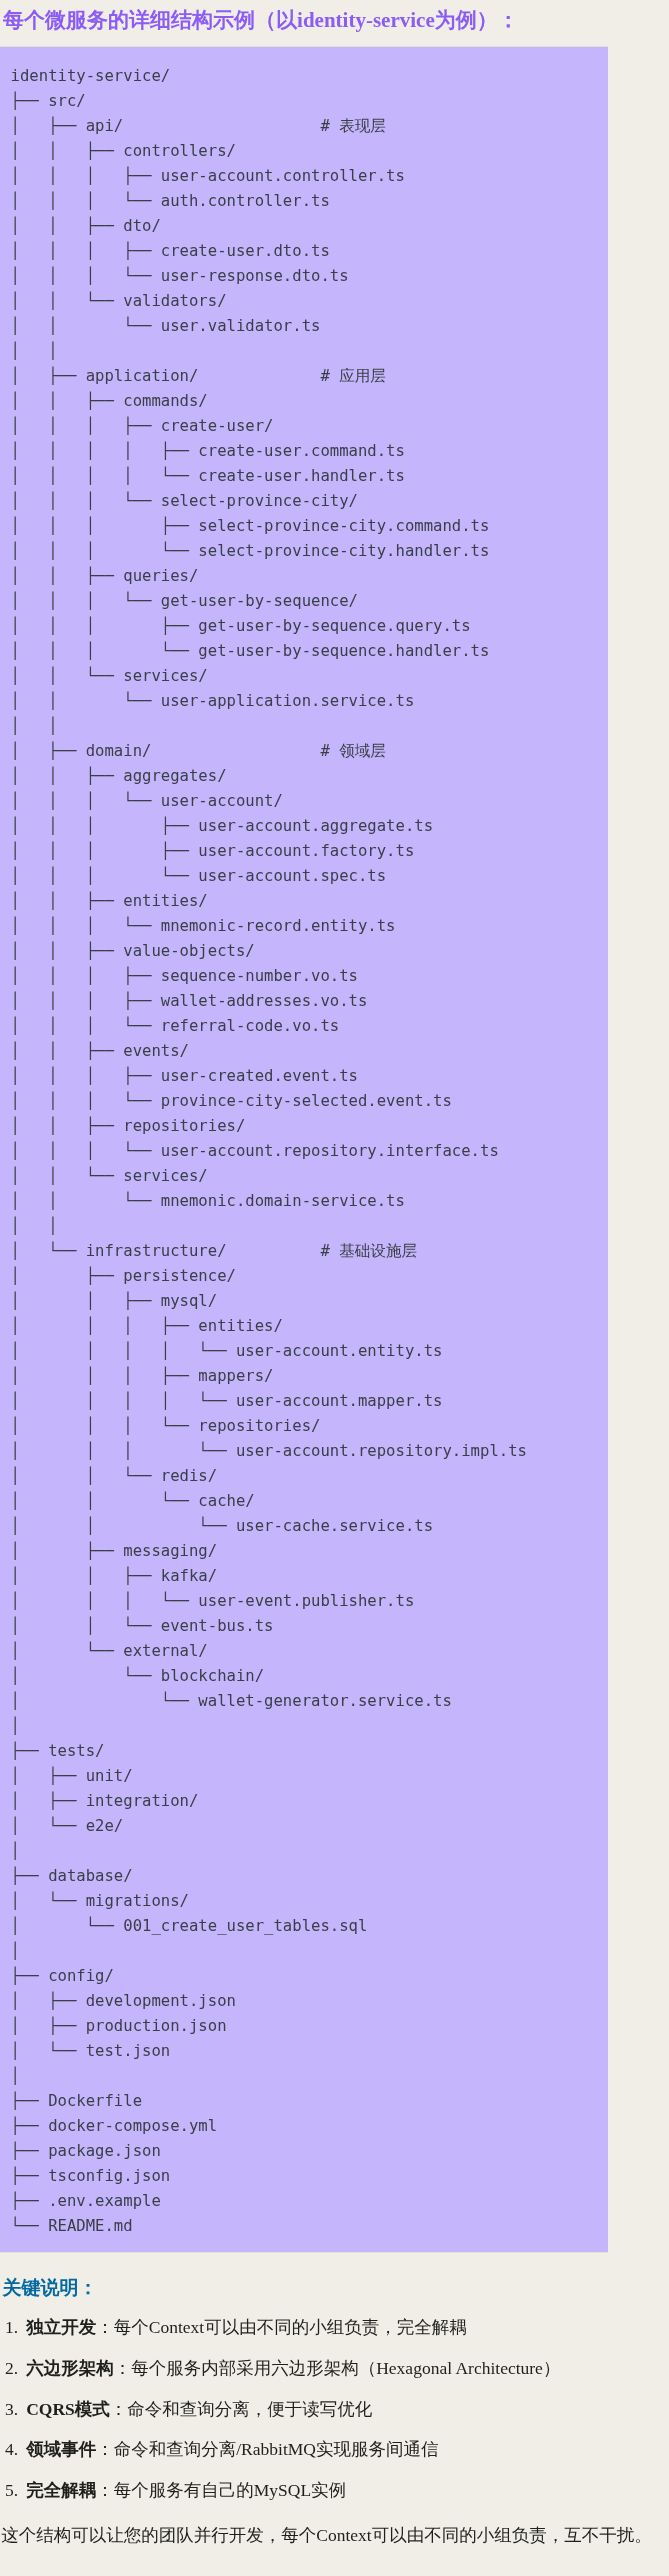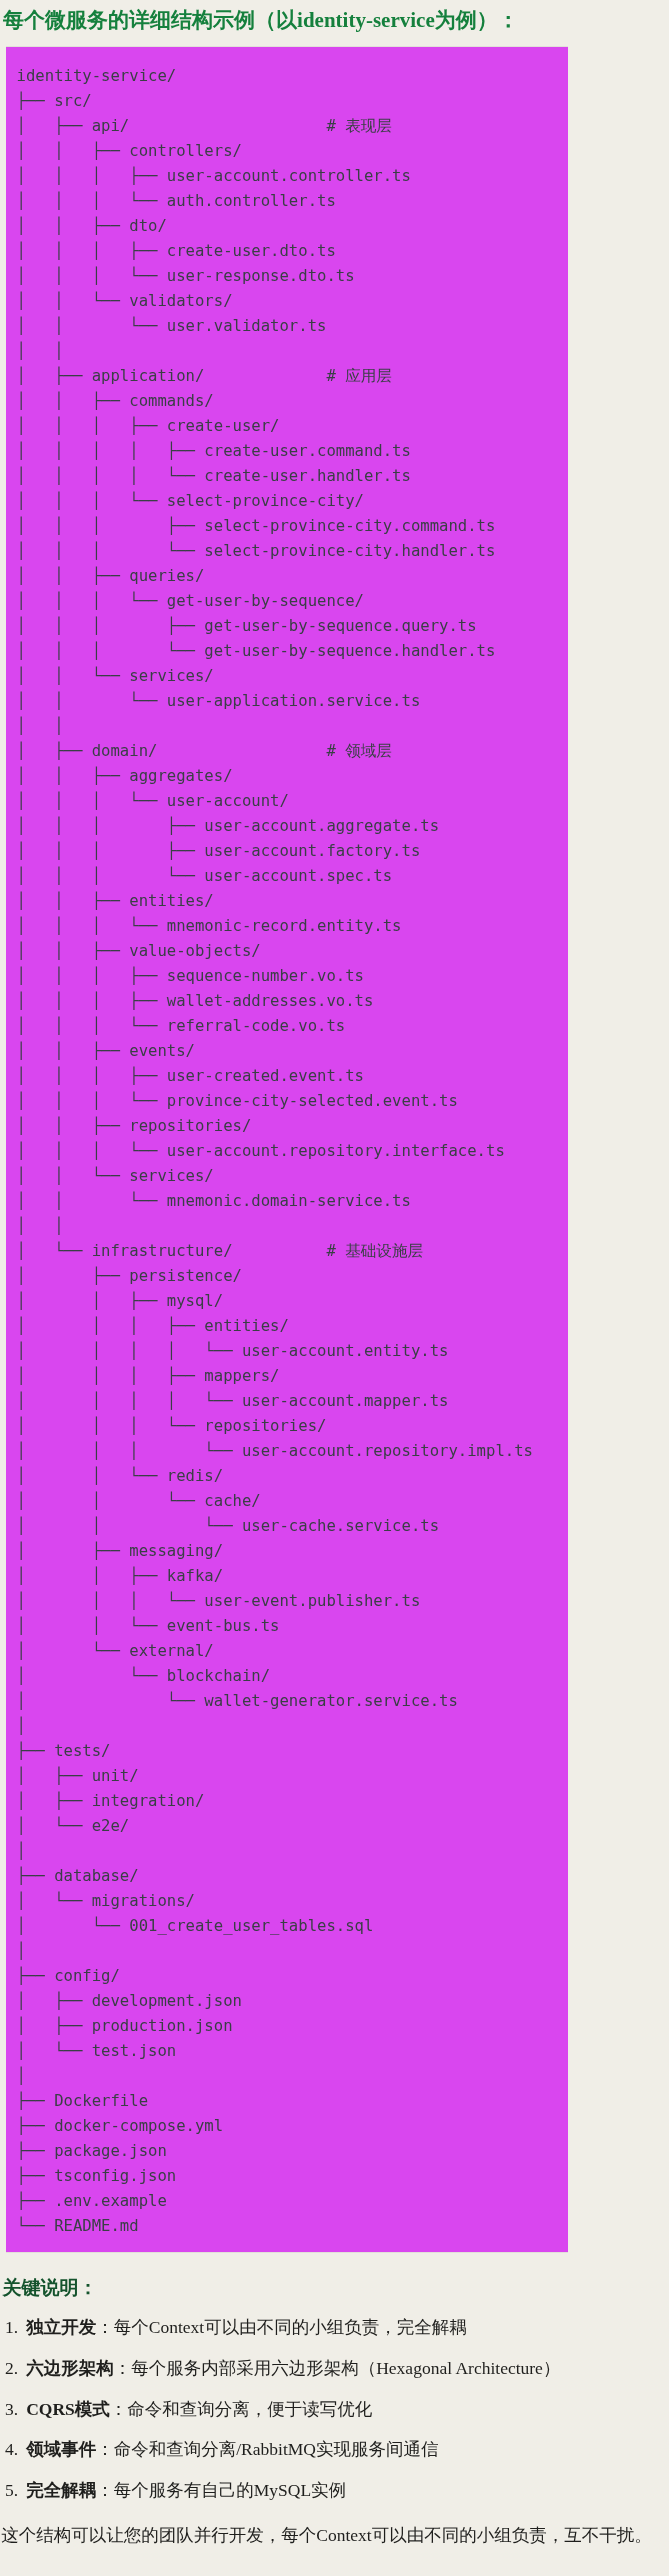--- a/index.html
+++ b/index.html
@@ -10,50 +10,49 @@
     font-family: "Liberation Serif", "DejaVu Serif", serif;
     color: #1f1f1d;
   }
   .page { width: 669px; overflow: hidden; }
 
   .title {
     font-family: "Liberation Serif", "DejaVu Serif", serif;
     font-weight: 700;
     font-size: 21px;
     line-height: 30px;
-    color: #15803d;
+    color: #8b5cf6;
     margin: 5px 0 0 3.1px;
   }
 
   .code-block {
     margin-top: 11.3px;
-    background: #d946ef;
+    background: #c4b5fd;
     border-top: 0.6px solid #E2E0D8;
     border-bottom: 0.6px solid #E2E0D8;
     padding: 16.3px 5px 13.8px 10.6px;
     box-sizing: border-box;
-    width: 562px;
+    width: 608px;
     overflow: hidden;
-    margin-left: 6px;
   }
   .tree {
     margin: 0;
     font-family: "DejaVu Sans Mono", "Liberation Mono", monospace;
     font-size: 15.6px;
     line-height: 25px;
     color: #3A3F45;
     white-space: pre;
   }
 
   .notes { margin-top: 24px; }
   .notes-heading {
     font-weight: 700;
     font-size: 19px;
     line-height: 22.5px;
-    color: #14532d;
+    color: #0369a1;
     margin: 0 0 17.5px 2.5px;
   }
   .note-item {
     font-size: 17.5px;
     line-height: 20px;
     margin: 0 0 20.6px 5px;
     white-space: nowrap;
   }
   .note-item .num { margin-right: 8.1px; }
   .note-item .term { font-weight: 700; }

